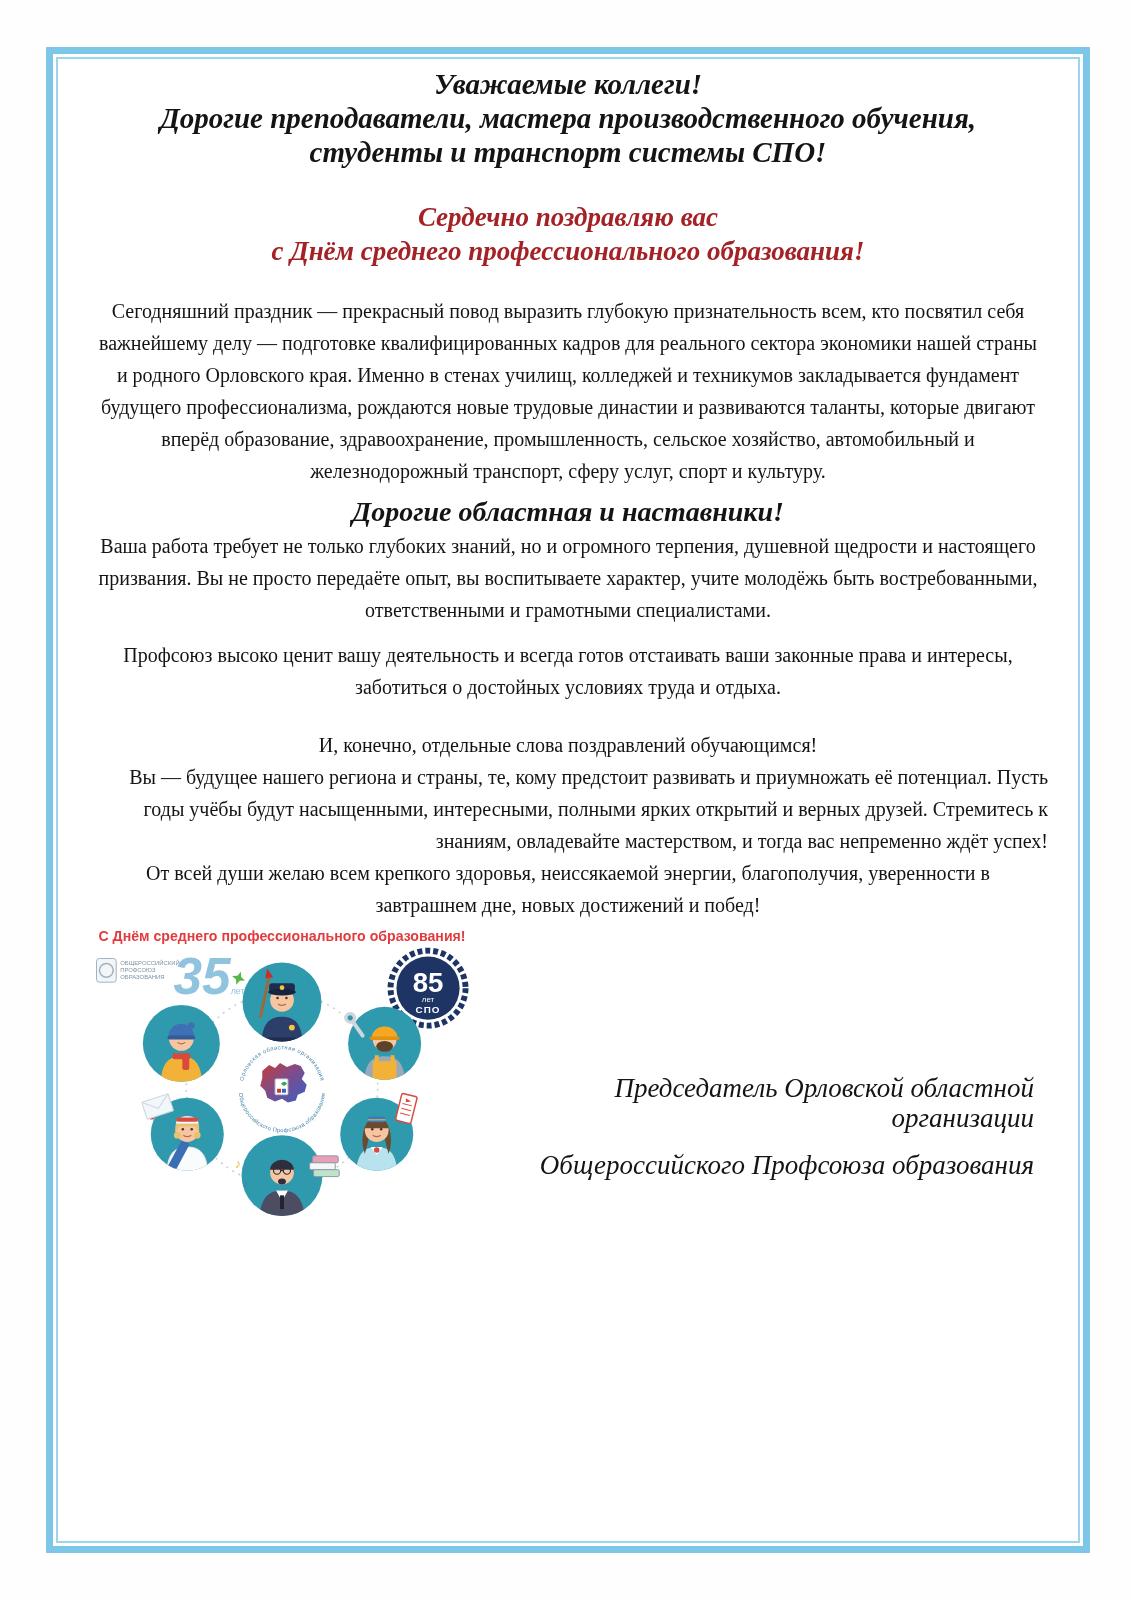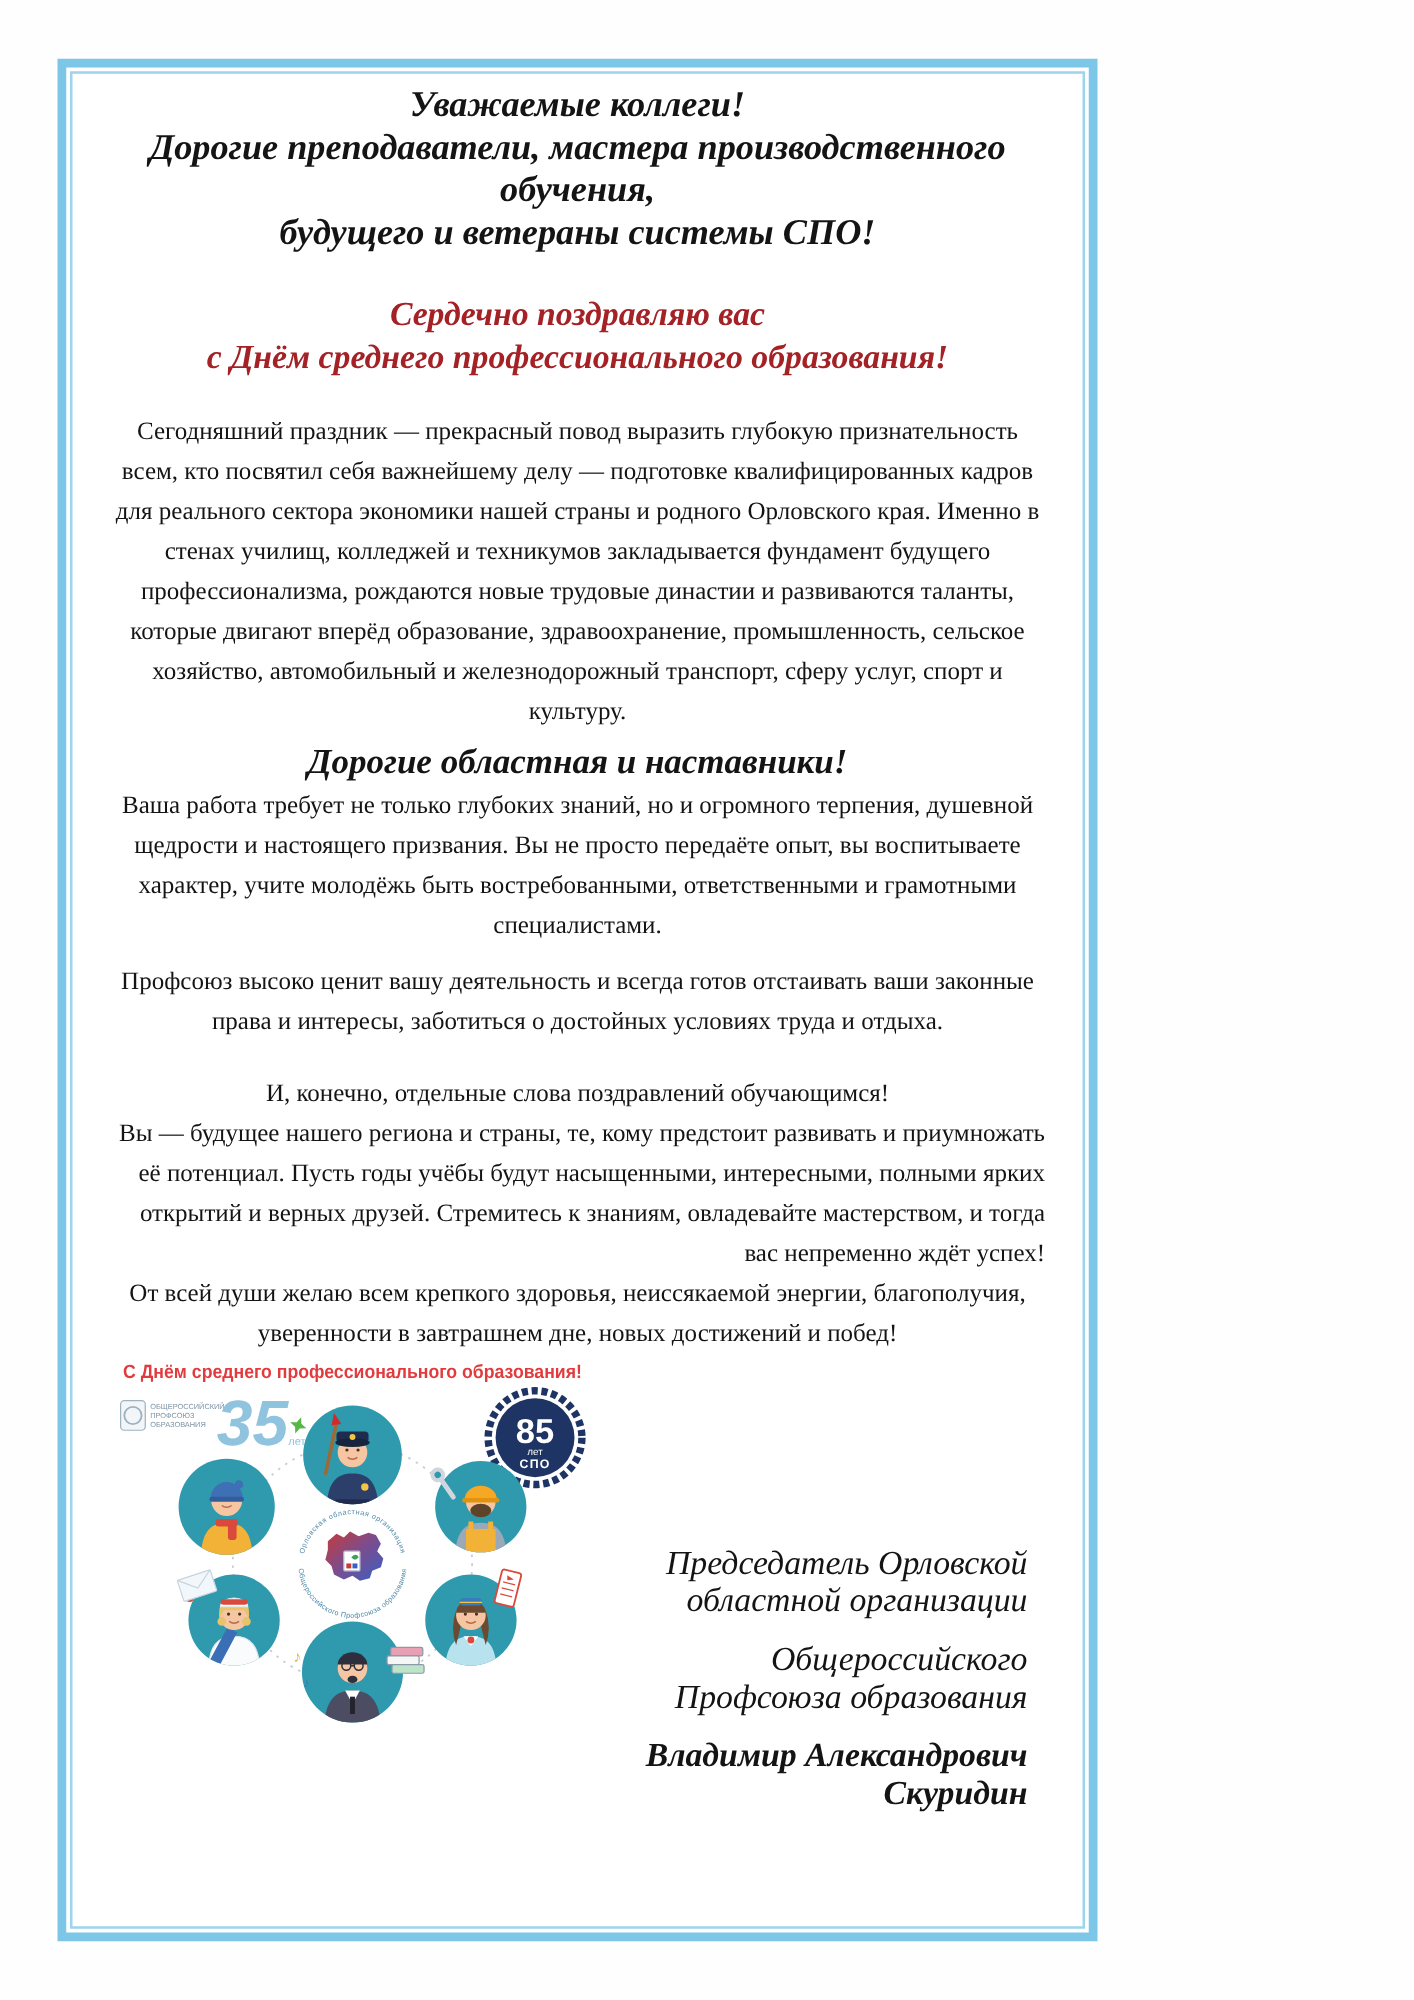--- a/index.html
+++ b/index.html
@@ -1,18 +1,18 @@
 <!DOCTYPE html>
 <html><head>
 <meta charset="utf-8">
 <style>
   html,body{margin:0;padding:0;background:#fefefe;}
   body{width:1131px;height:1600px;position:relative;overflow:hidden;
        font-family:"Liberation Serif","DejaVu Serif",serif;color:#141414;}
-  .frame-outer{position:absolute;left:46px;top:47px;width:832px;height:1506px;
+  .frame-outer{position:absolute;left:46px;top:47px;width:1044px;height:1506px;
        border:7px solid #7cc7e8;box-sizing:border-box;background:#ffffff;}
   .frame-inner{position:absolute;left:3px;top:3px;right:3px;bottom:3px;
        border:2px solid #9ed4ee;box-sizing:border-box;overflow:hidden;
        padding:4px 30px 0 30px;}
   .doc-title{margin-top:4px;text-align:center;font-weight:bold;font-style:italic;
        font-size:29px;line-height:34px;}
   .greeting{margin-top:31px;text-align:center;font-weight:bold;font-style:italic;
        font-size:27px;line-height:34px;color:#a42125;}
   .para{text-align:center;font-size:20px;line-height:32px;margin:0 auto;}
   .p1{margin-top:27px;max-width:950px;}
@@ -35,21 +35,21 @@
 </style>
 </head>
 <body>
 
 <div class="frame-outer">
   <div class="frame-inner">
 
     <div class="doc-title">
       <div>Уважаемые коллеги!</div>
       <div>Дорогие преподаватели, мастера производственного обучения,</div>
-      <div>будущего и ветераны системы СПО!</div>
+      <div>студенты и транспорт системы СПО!</div>
     </div>
 
     <div class="greeting">
       <div>Сердечно поздравляю вас</div>
       <div>с Днём среднего профессионального образования!</div>
     </div>
 
     <p class="para p1">Сегодняшний праздник — прекрасный повод выразить глубокую признательность всем, кто посвятил себя важнейшему делу — подготовке квалифицированных кадров для реального сектора экономики нашей страны и родного Орловского края. Именно в стенах училищ, колледжей и техникумов закладывается фундамент будущего профессионализма, рождаются новые трудовые династии и развиваются таланты, которые двигают вперёд образование, здравоохранение, промышленность, сельское хозяйство, автомобильный и железнодорожный транспорт, сферу услуг, спорт и культуру.</p>
 
     <div class="section-heading h-teachers">Дорогие областная и наставники!</div>
@@ -279,18 +279,17 @@
             <text font-size="5.8" fill="#4a87a8" letter-spacing="0.3">
               <textPath href="#arcBot" startOffset="50%" text-anchor="middle">Общероссийского Профсоюза образования</textPath>
             </text>
           </g>
         </svg>
       </div>
 
       <div class="signature">
         <div class="sig-line">Председатель Орловской областной организации</div>
         <div class="sig-line">Общероссийского Профсоюза образования</div>
-        <div class="sig-line sig-name">Владимир Александрович Скуридин</div>
       </div>
 
     </div>
   </div>
 </div>
 
 </body></html>

